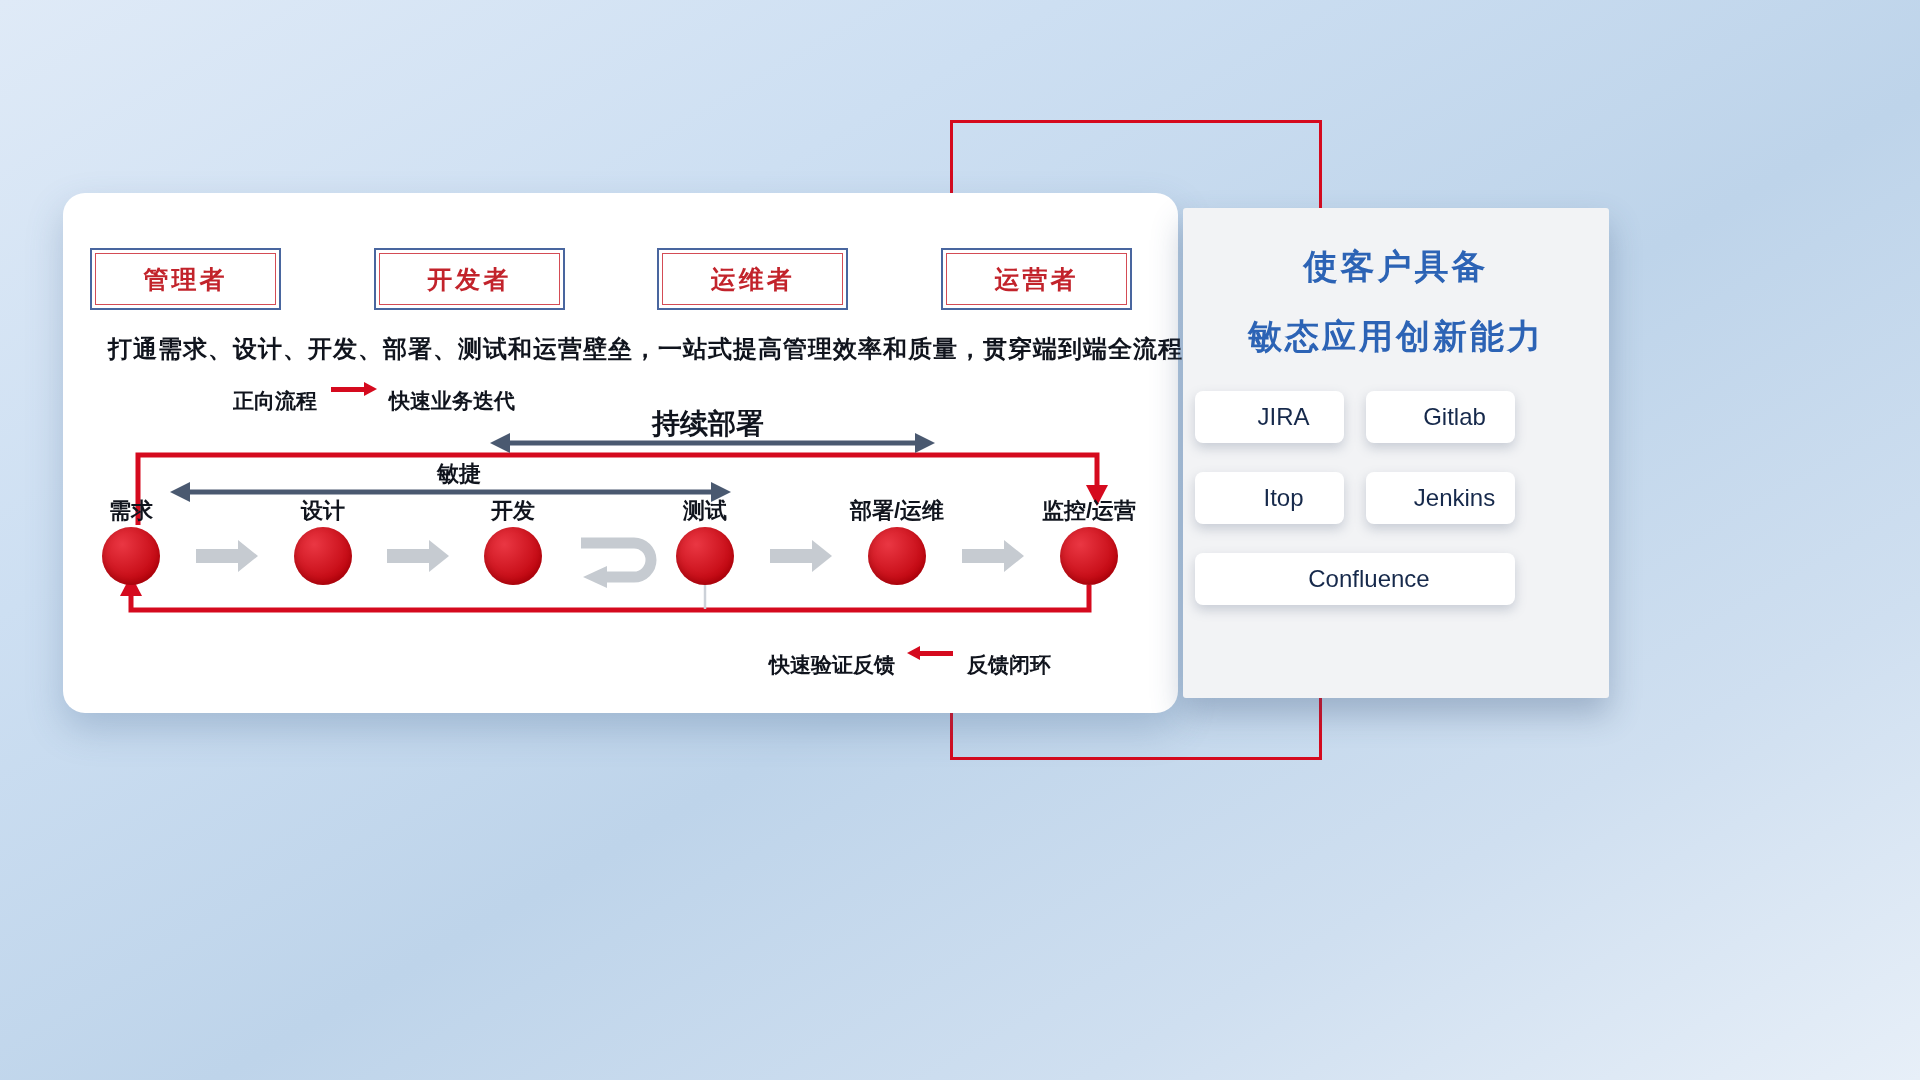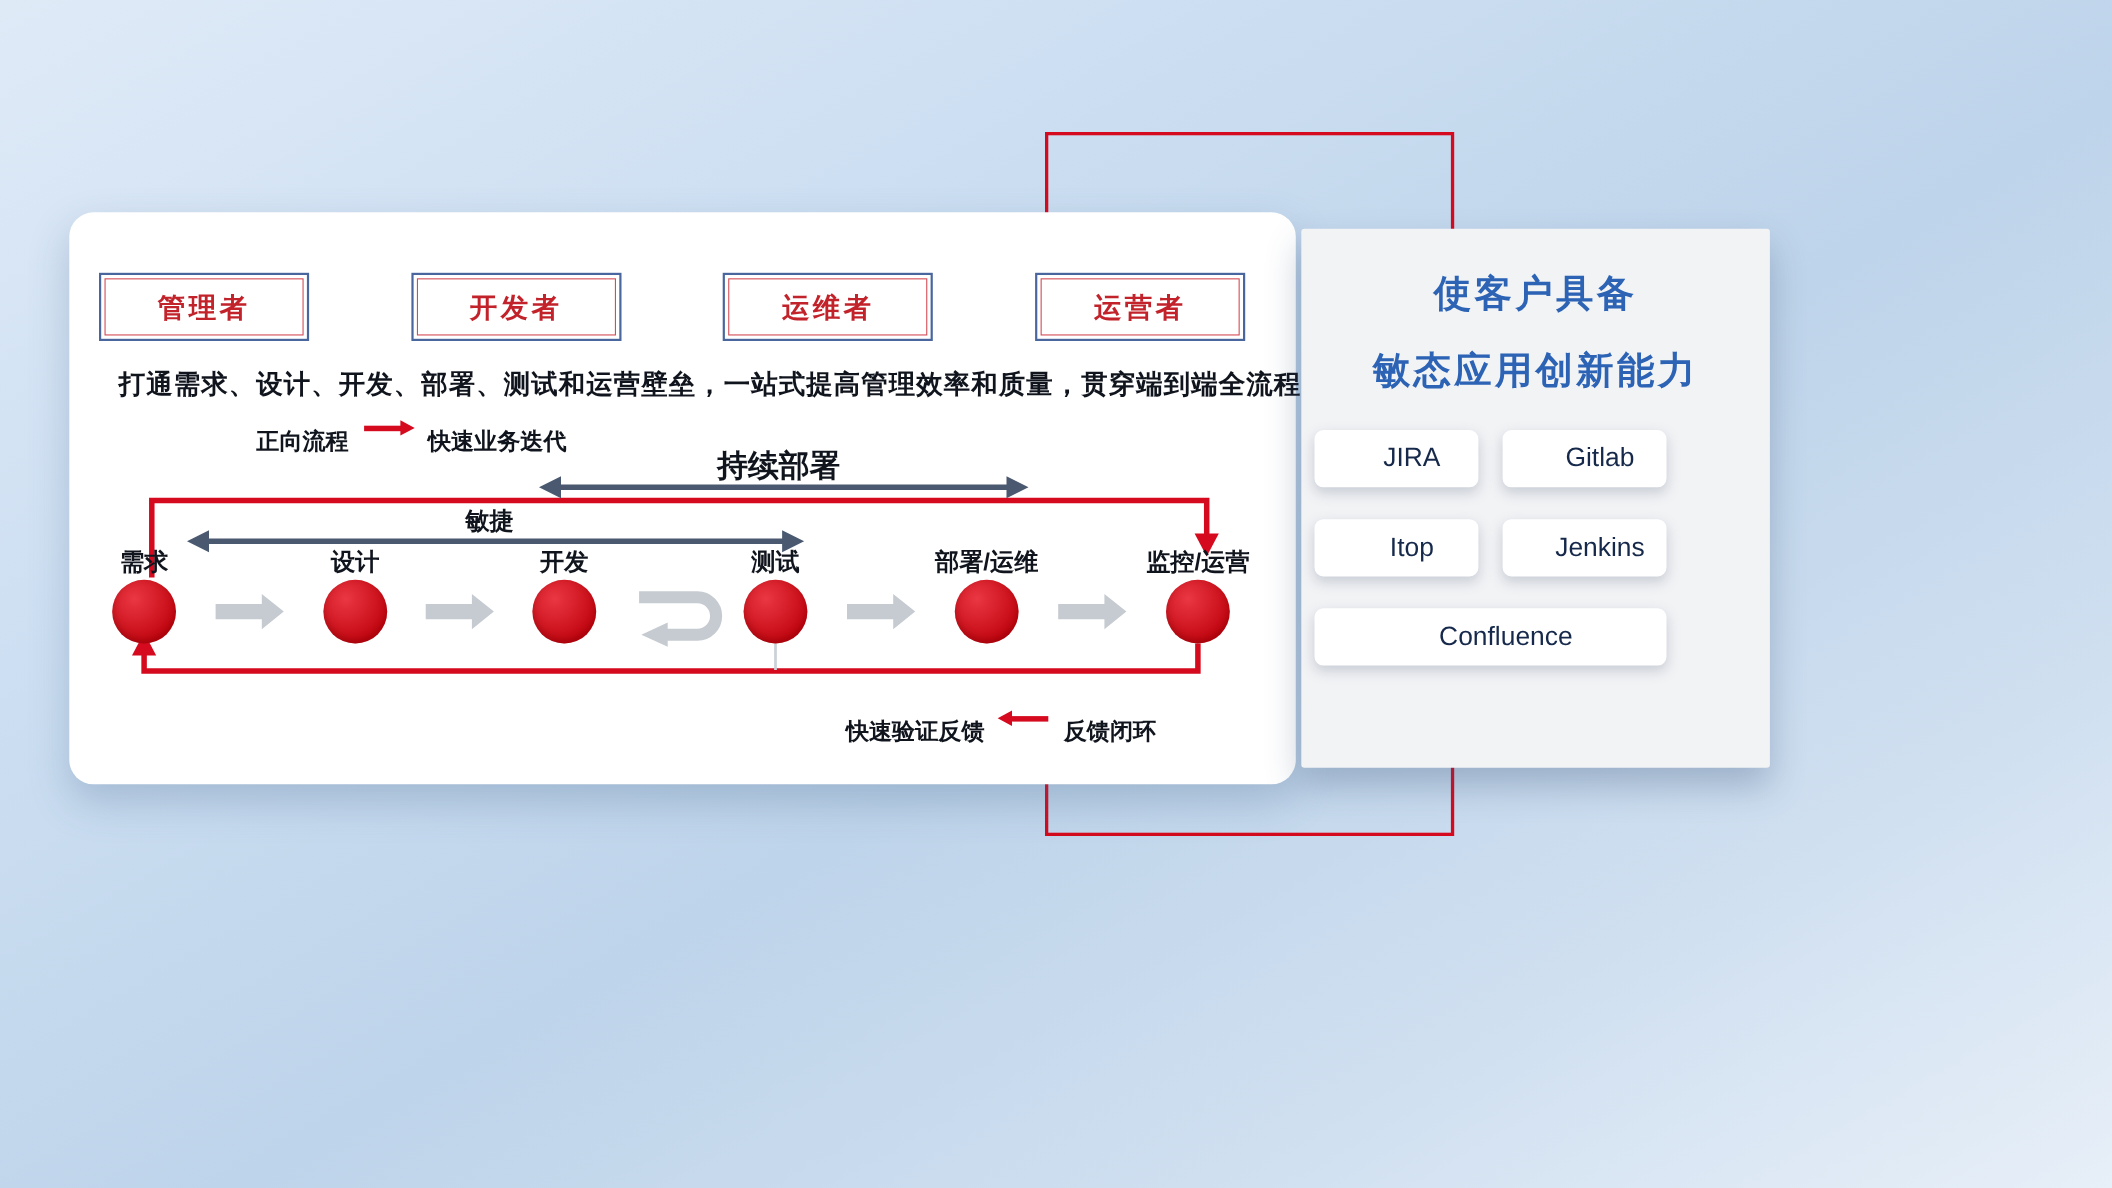--- a/index.html
+++ b/index.html
@@ -45,21 +45,21 @@
 
   .arrow-right { position:relative; width:34px; height:5px; background:#d50a1e; margin-right:10px; }
   .arrow-right::after { content:""; position:absolute; right:-12px; top:-5px;
     border-left:13px solid #d50a1e; border-top:7.5px solid transparent; border-bottom:7.5px solid transparent; }
   .arrow-left { position:relative; width:34px; height:5px; background:#d50a1e; margin-left:10px; }
   .arrow-left::after { content:""; position:absolute; left:-12px; top:-5px;
     border-right:13px solid #d50a1e; border-top:7.5px solid transparent; border-bottom:7.5px solid transparent; }
 
   .cd-label { position:absolute; left:645px; top:212px; transform:translateX(-50%);
     font-size:28px; font-weight:700; color:#10141d; white-space:nowrap; }
-  .agile-label { position:absolute; left:382px; top:266px; transform:translateX(-50%);
+  .agile-label { position:absolute; left:396px; top:266px; transform:translateX(-50%);
     font-size:22px; font-weight:700; color:#10141d; white-space:nowrap; }
 
   .diagram-svg { position:absolute; left:0; top:200px; width:1115px; height:260px; pointer-events:none; }
 
   .stage-label {
     position:absolute; top:303px; transform:translateX(-50%);
     font-size:22px; font-weight:700; color:#10141d; white-space:nowrap;
   }
   .stage-circle {
     position:absolute; top:334px; width:58px; height:58px; border-radius:50%;

